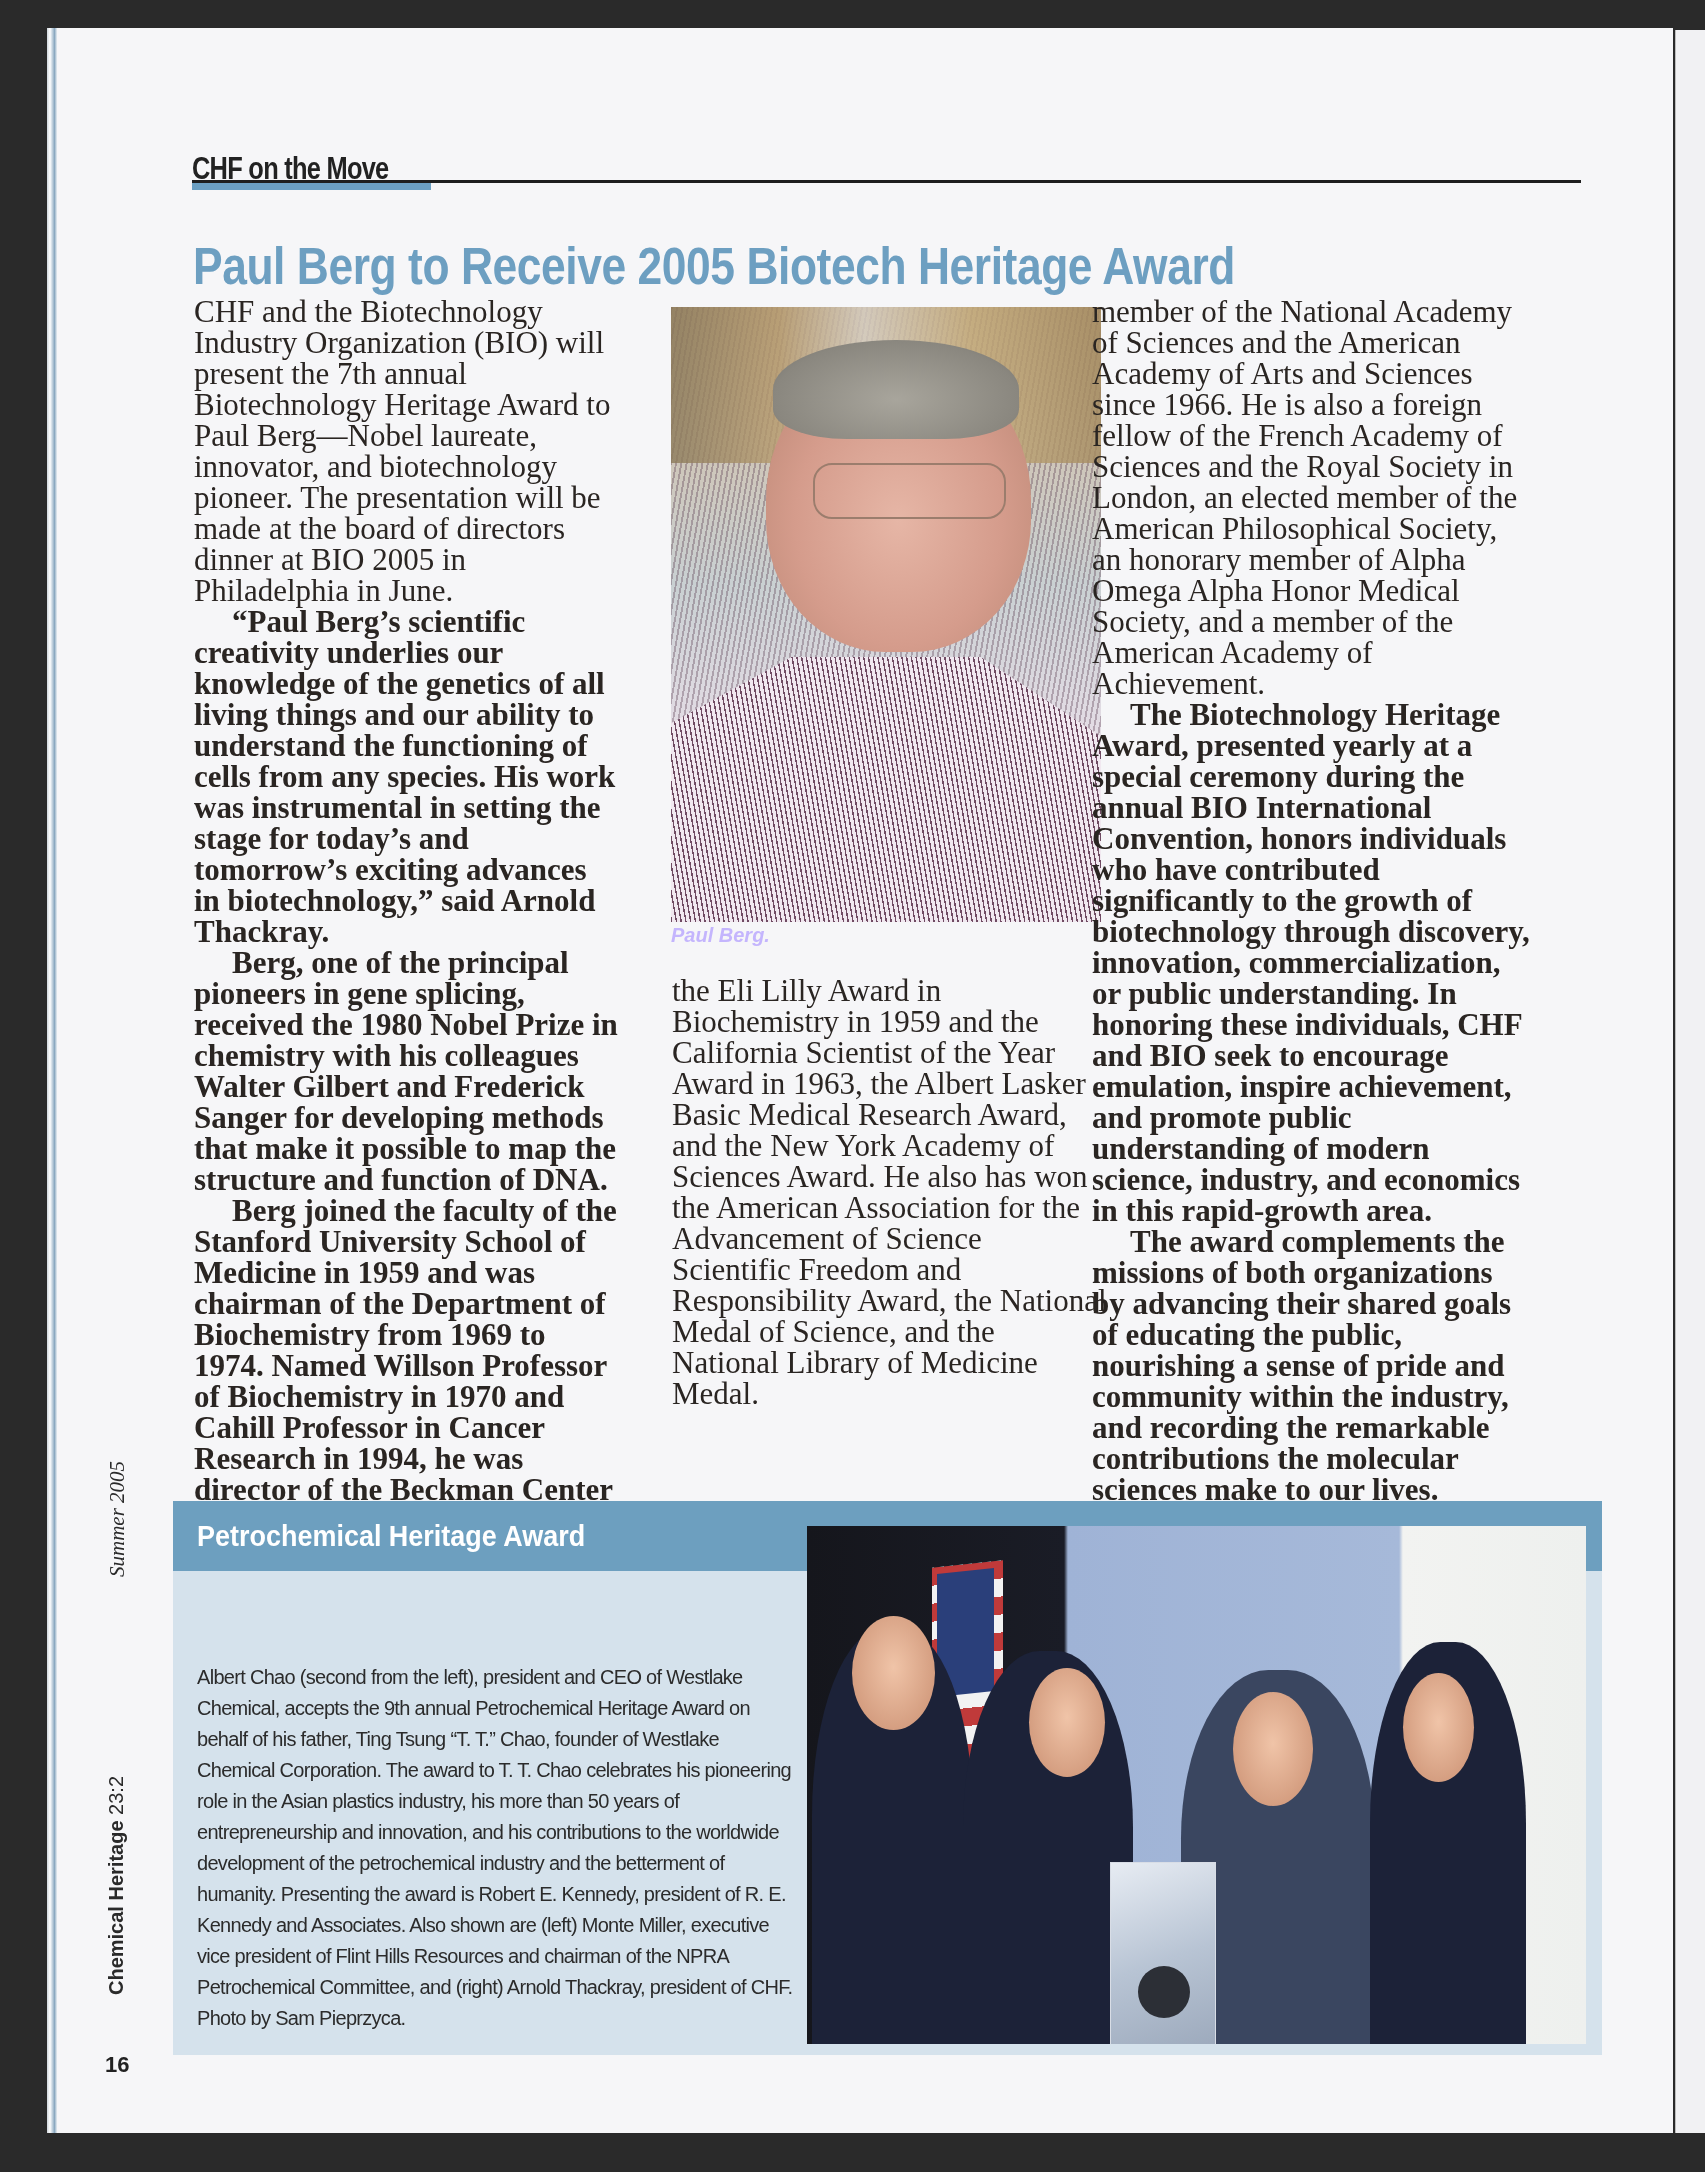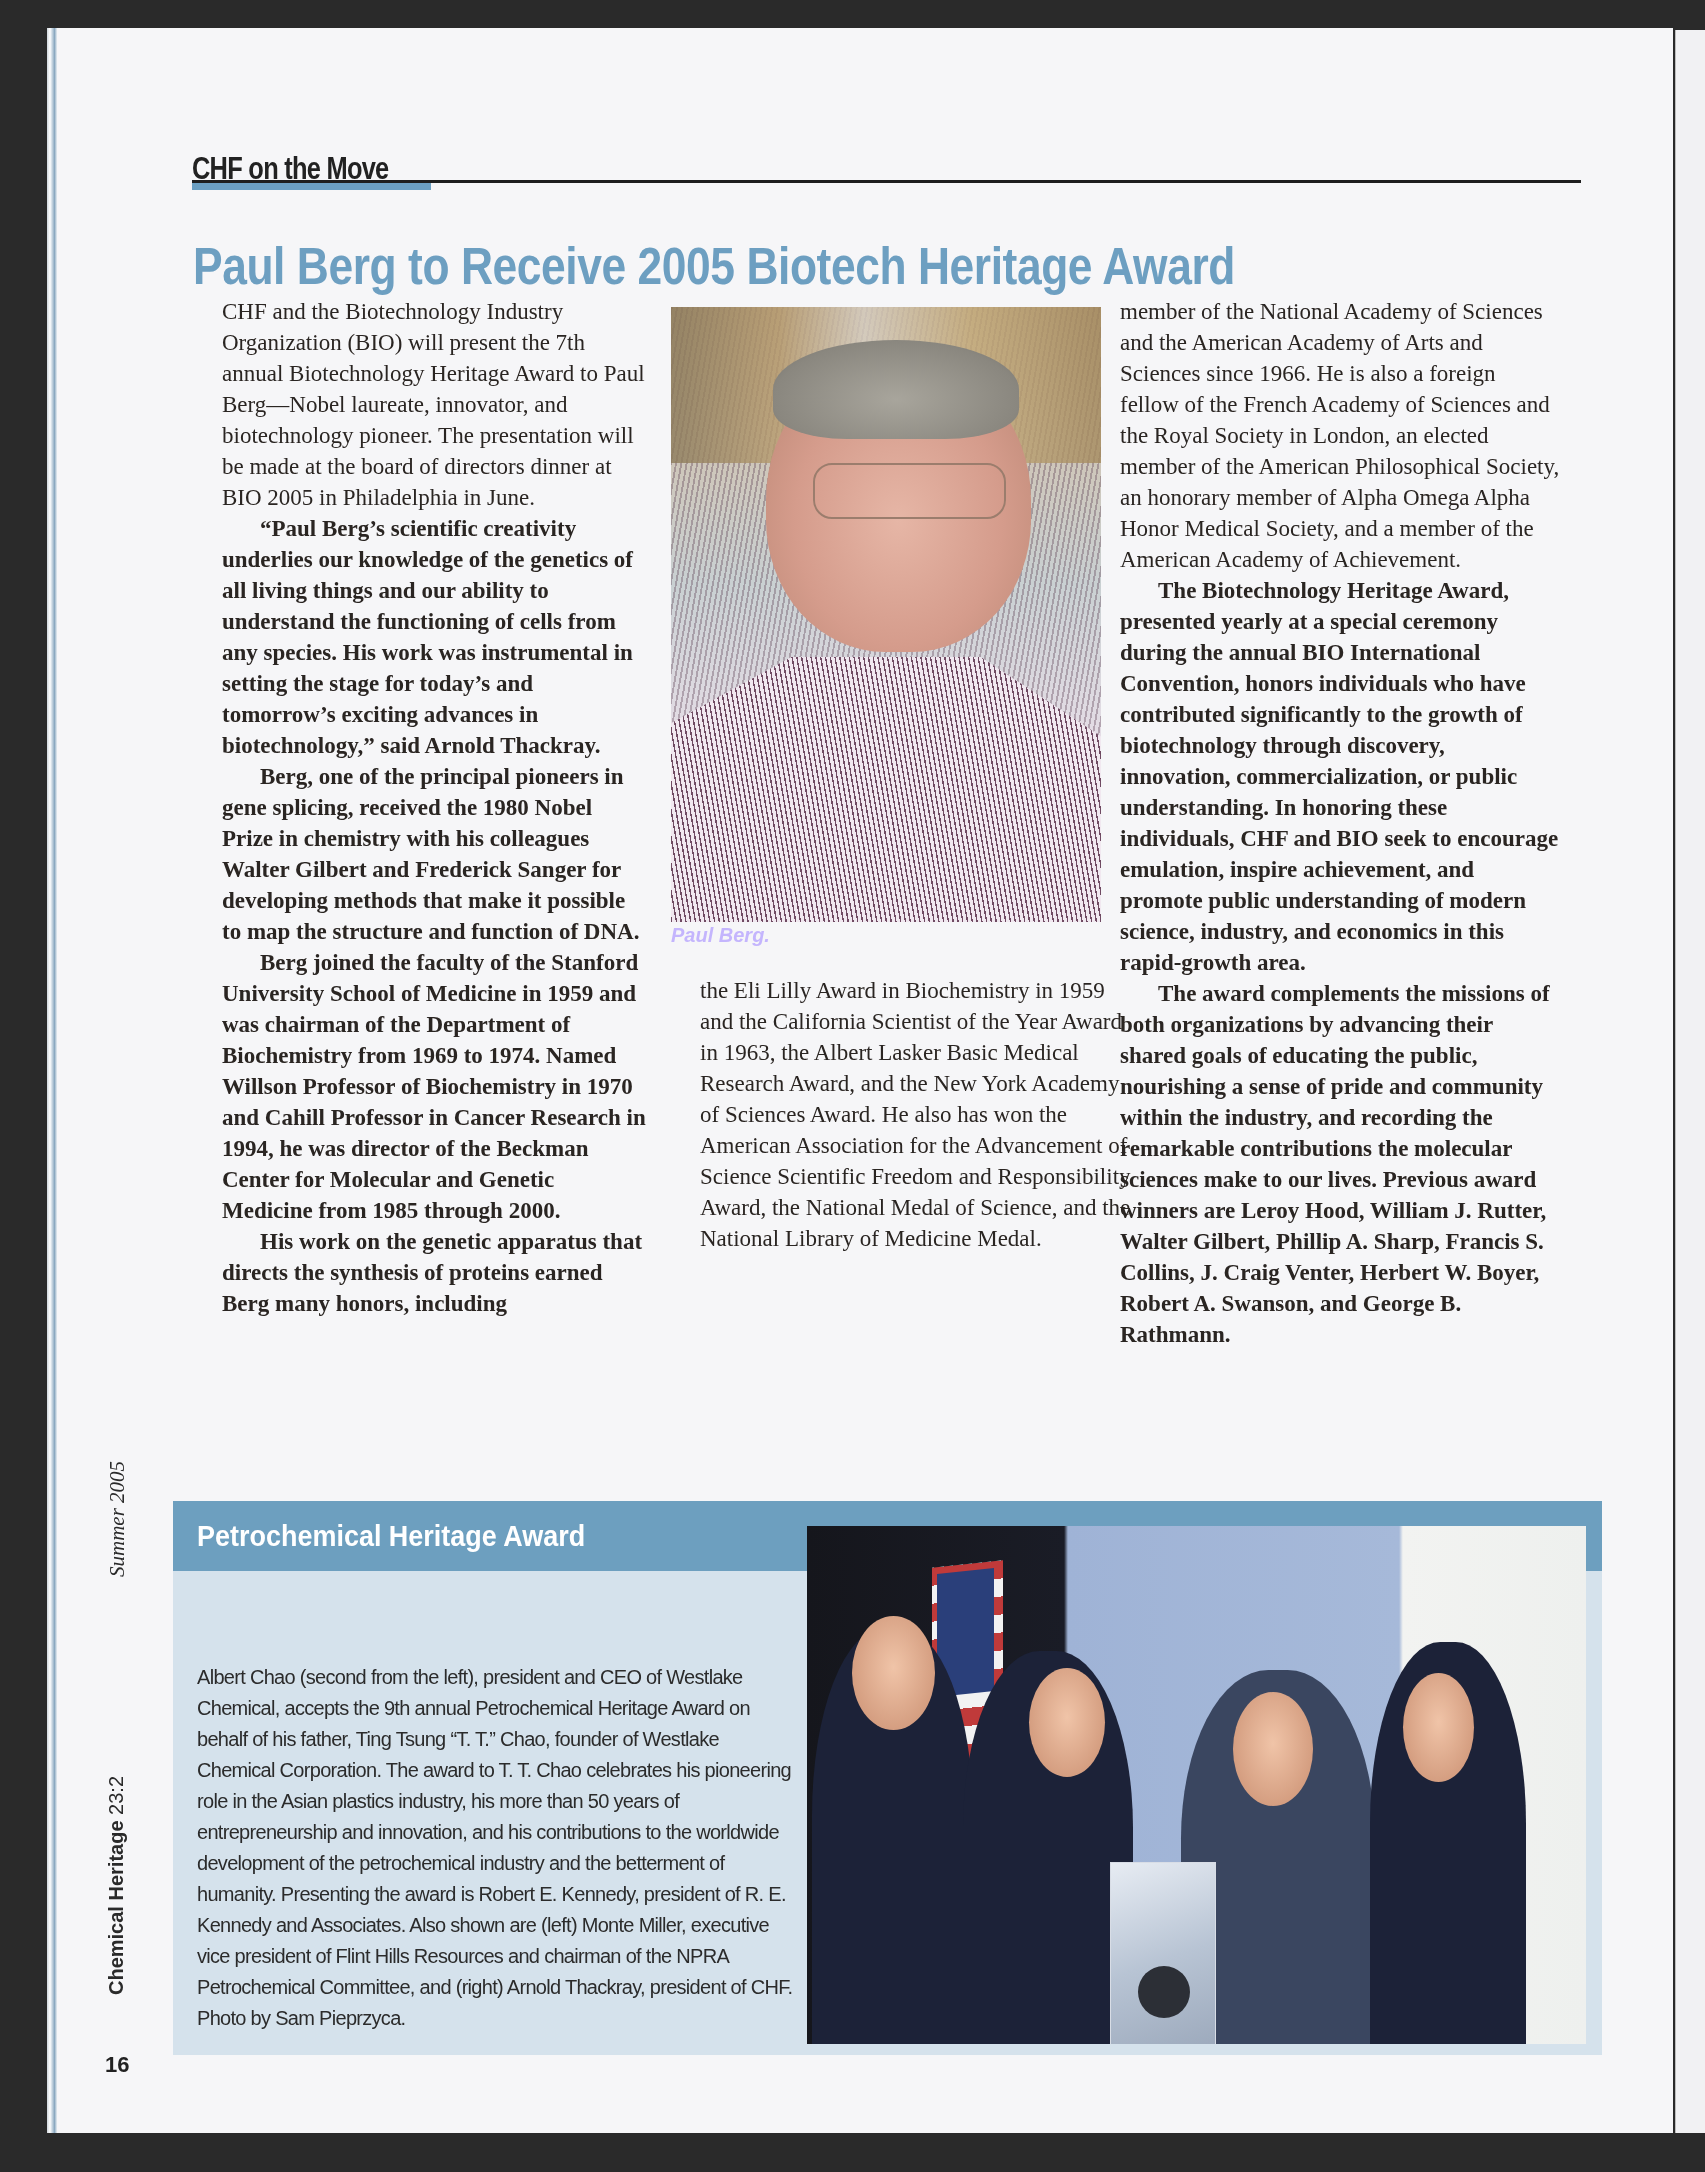--- a/index.html
+++ b/index.html
@@ -31,21 +31,21 @@
   .section-rule { left: 192px; top: 180px; width: 1389px; height: 2.8px; background: #1e1e1e; }
   .section-accent { left: 192px; top: 183px; width: 239px; height: 6.6px; background: #6b9fc2; }
 
   .headline {
     left: 193px; top: 237px; font-family: "Liberation Sans", sans-serif;
     font-weight: bold; font-size: 51px; color: #6d9fc1; white-space: nowrap;
     letter-spacing: -0.5px; transform: scaleX(0.87); transform-origin: left top;
   }
 
   .col {
-    font-size: 23px; line-height: 31px; color: #2a2522; margin-left: 28px;
+    font-size: 31px; line-height: 31px; color: #2a2522;
   }
   .col p { margin: 0; }
   .col p.indent { text-indent: 38px; font-weight: bold; }
   .col1 { left: 194px; top: 296px; width: 426px; }
   .col2 { left: 672px; top: 975px; width: 435px; }
   .col3 { left: 1092px; top: 296px; width: 440px; }
 
   .portrait {
     left: 671px; top: 307px; width: 430px; height: 615px; overflow: hidden;
     background:

